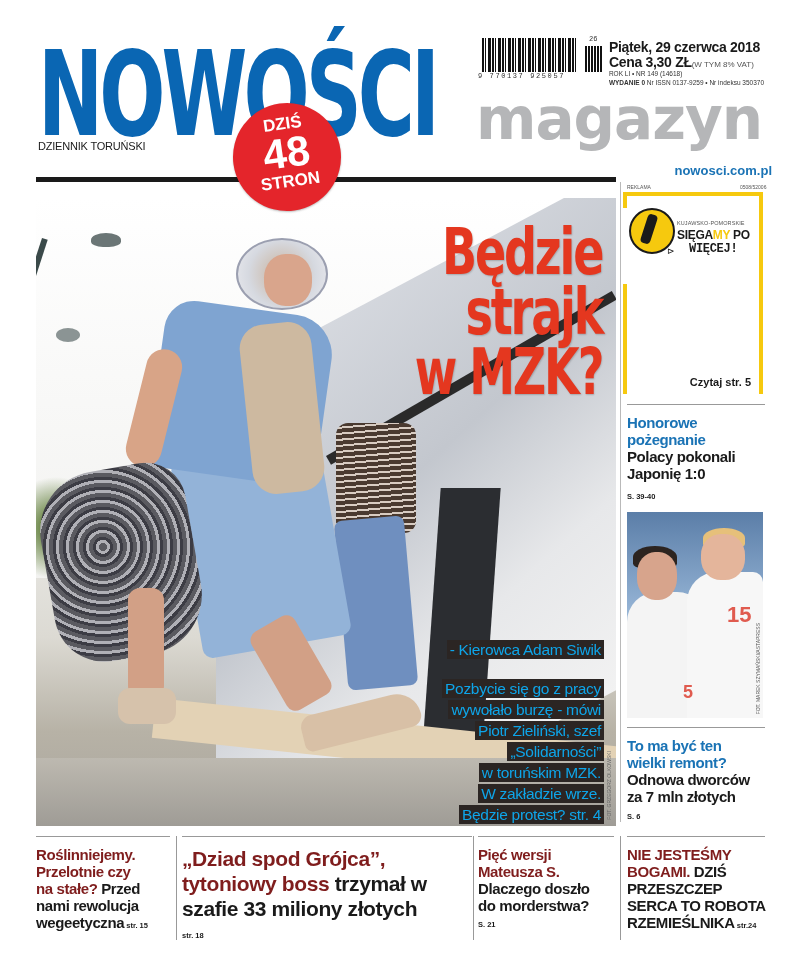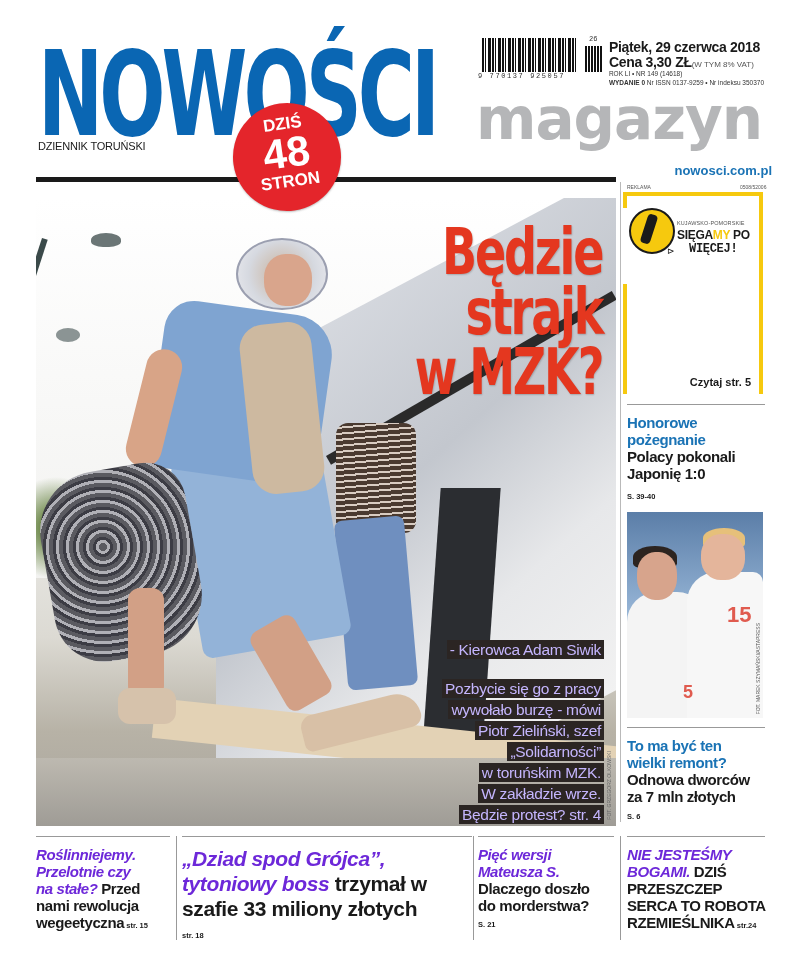--- a/index.html
+++ b/index.html
@@ -91,21 +91,21 @@
   .photo .credit { position: absolute; right: 4px; bottom: 6px; font-size: 5px; color: #666; writing-mode: vertical-rl; transform: rotate(180deg); }
 
   .headline {
     position: absolute; right: 14px; top: 24px; text-align: right;
     font-family: "DejaVu Sans", sans-serif; font-weight: bold; font-size: 64px; line-height: 60px;
     color: #e4371f; letter-spacing: -3px; transform: scaleX(0.72); transform-origin: right top;
     text-shadow: 1px 1px 2px rgba(0,0,0,0.2);
   }
   .caption { position: absolute; right: 12px; top: 442px; text-align: right; }
   .caption span {
-    display: inline-block; background: #2b2523; color: #c4b5fd; font-size: 15.5px; line-height: 19px;
+    display: inline-block; background: #2b2523; color: #0ea5e9; font-size: 15.5px; line-height: 19px;
     padding: 0 3px; margin-bottom: 2px; letter-spacing: -0.3px; white-space: nowrap;
   }
 
   
   .vrule { position: absolute; left: 620px; top: 182px; width: 1px; height: 640px; background: #b9b9b9; }
   .ad-label-left { position: absolute; left: 627px; top: 184px; font-size: 5px; color: #555; }
   .ad-label-right { position: absolute; left: 740px; top: 184px; font-size: 5px; color: #555; }
   .ad {
     position: absolute; left: 627px; top: 192px; width: 136px; height: 202px;
     border: 4px solid #f6c90e; border-bottom: none; border-left: none; background: #fff;
@@ -138,21 +138,21 @@
   .sport-photo .p2h { position: absolute; left: 74px; top: 22px; width: 44px; height: 46px; background: #e4b59b; border-radius: 45%; }
   .sport-photo .p2hair { position: absolute; left: 76px; top: 16px; width: 42px; height: 20px; background: #e6c07a; border-radius: 50% 50% 20% 20%; }
   .sport-photo .num { position: absolute; left: 100px; top: 90px; font-size: 22px; font-weight: bold; color: #e05b4f; }
   .sport-photo .num2 { position: absolute; left: 56px; top: 170px; font-size: 18px; font-weight: bold; color: #e05b4f; }
   .sport-photo .credit { position: absolute; right: 2px; bottom: 4px; font-size: 5px; color: #555; writing-mode: vertical-rl; transform: rotate(180deg); }
 
   
   .bottom-rule { position: absolute; top: 836px; height: 1px; background: #999; }
   .col-rule { position: absolute; top: 836px; width: 1px; height: 104px; background: #999; }
   .teaser { position: absolute; top: 846px; font-weight: bold; letter-spacing: -0.4px; }
-  .teaser .blue { color: #6d28d9; font-style: italic; }
+  .teaser .blue { color: #7f1d1d; }
   .teaser .dark { color: #1a1a1a; }
   .teaser .ref { font-size: 7.5px; color: #1a1a1a; letter-spacing: 0; }
   .t1 { left: 36px; width: 112px; font-size: 15px; line-height: 17px; }
   .t2 { left: 182px; width: 290px; font-size: 21px; line-height: 25px; }
   .t3 { left: 478px; width: 130px; font-size: 15px; line-height: 17px; }
   .t4 { left: 627px; width: 145px; font-size: 15px; line-height: 17px; }
   .t2 .ref, .t3 .ref { display: block; margin-top: 2px; }
 </style>
 </head>
 <body>

